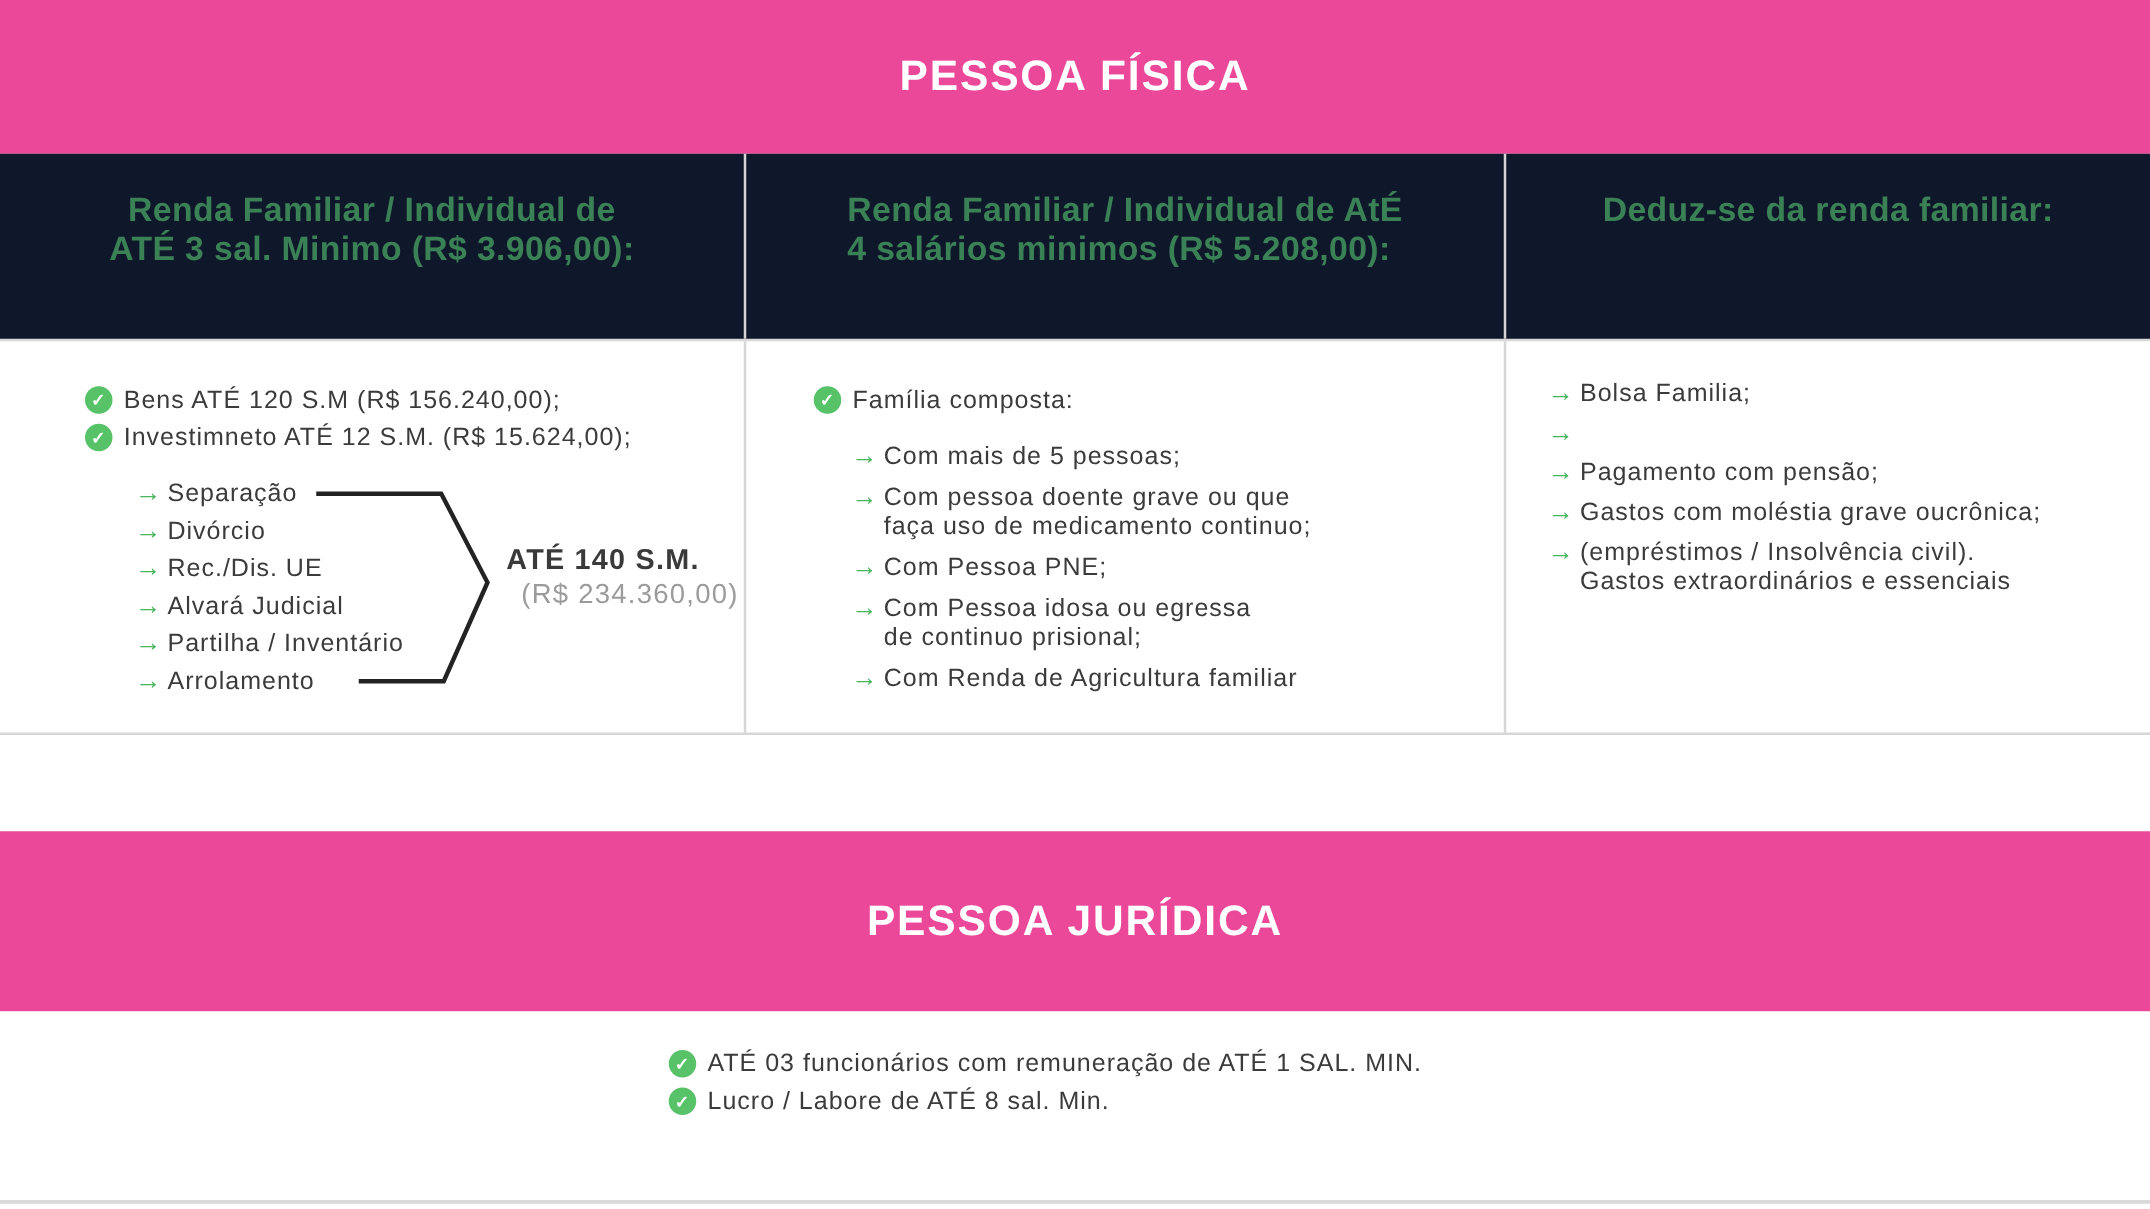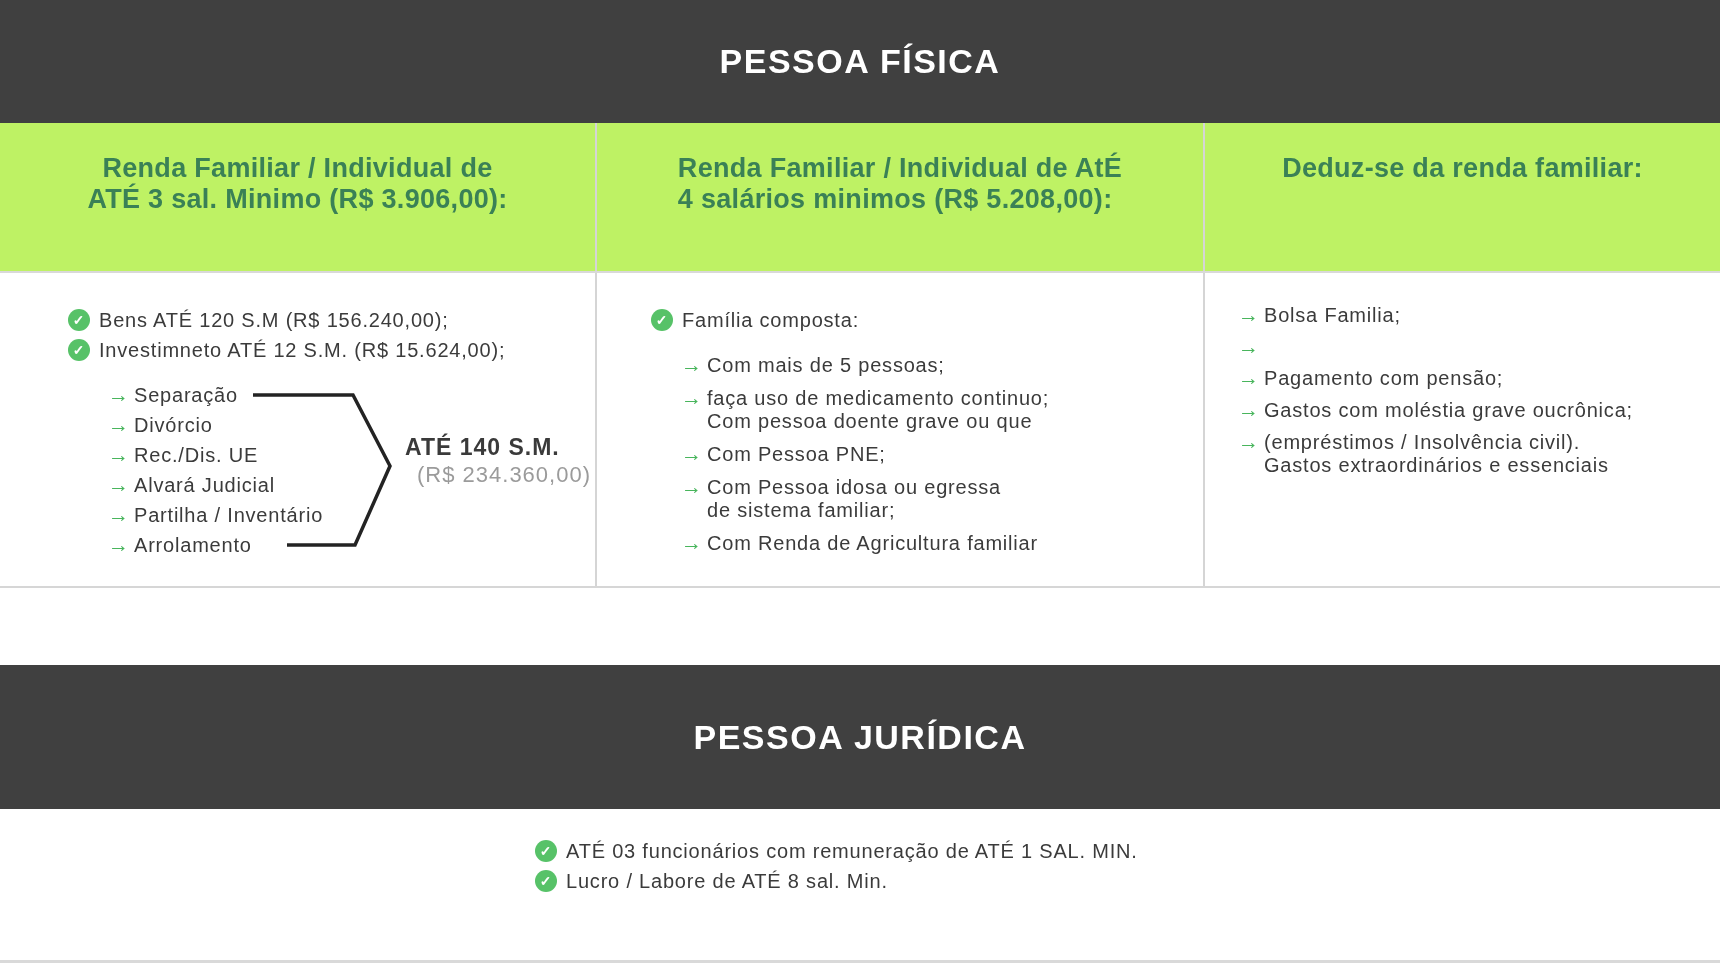--- a/index.html
+++ b/index.html
@@ -6,31 +6,31 @@
   html,body { width:1720px; height:967px; }
   body {
     position:relative;
     background:#ffffff;
     font-family:"Liberation Sans", sans-serif;
     color:#3b3b3b;
     overflow:hidden;
   }
   .bar {
     position:absolute; left:0; width:1720px;
-    background:#404040;
+    background:#ec4899;
     display:flex; align-items:center; justify-content:center;
   }
   .bar-pf { top:0; height:123px; }
   .bar-pj { top:665px; height:144px; }
   .bar-title {
     color:#ffffff; font-size:34px; font-weight:bold; letter-spacing:1.5px;
   }
   .table { position:absolute; top:123px; left:0; width:1720px; }
   .thead {
-    display:flex; height:150px; background:#bef264;
+    display:flex; height:150px; background:#0f172a;
     border-bottom:2px solid #D9D9D9;
   }
   .tbody {
     display:flex; height:315px; background:#ffffff;
     border-bottom:2px solid #D6D6D6;
     position:relative;
   }
   .col1 { width:597px; }
   .col2 { width:608px; }
   .col3 { width:515px; }
@@ -150,35 +150,35 @@
       <div class="a-list-2">
         <div class="arrow-item">
           <span class="arrow-glyph">→</span>
           <span class="item-text">
               <span>Com mais de 5 pessoas;</span>
             </span>
         </div>
         <div class="arrow-item">
           <span class="arrow-glyph">→</span>
           <span class="item-text">
+              <span>Com pessoa doente grave ou que</span>
               <span>faça uso de medicamento continuo;</span>
-              <span>Com pessoa doente grave ou que</span>
             </span>
         </div>
         <div class="arrow-item">
           <span class="arrow-glyph">→</span>
           <span class="item-text">
               <span>Com Pessoa PNE;</span>
             </span>
         </div>
         <div class="arrow-item">
           <span class="arrow-glyph">→</span>
           <span class="item-text">
               <span>Com Pessoa idosa ou egressa</span>
-              <span>de sistema familiar;</span>
+              <span>de continuo prisional;</span>
             </span>
         </div>
         <div class="arrow-item">
           <span class="arrow-glyph">→</span>
           <span class="item-text">
               <span>Com Renda de Agricultura familiar</span>
             </span>
         </div>
       </div>
     </div>

